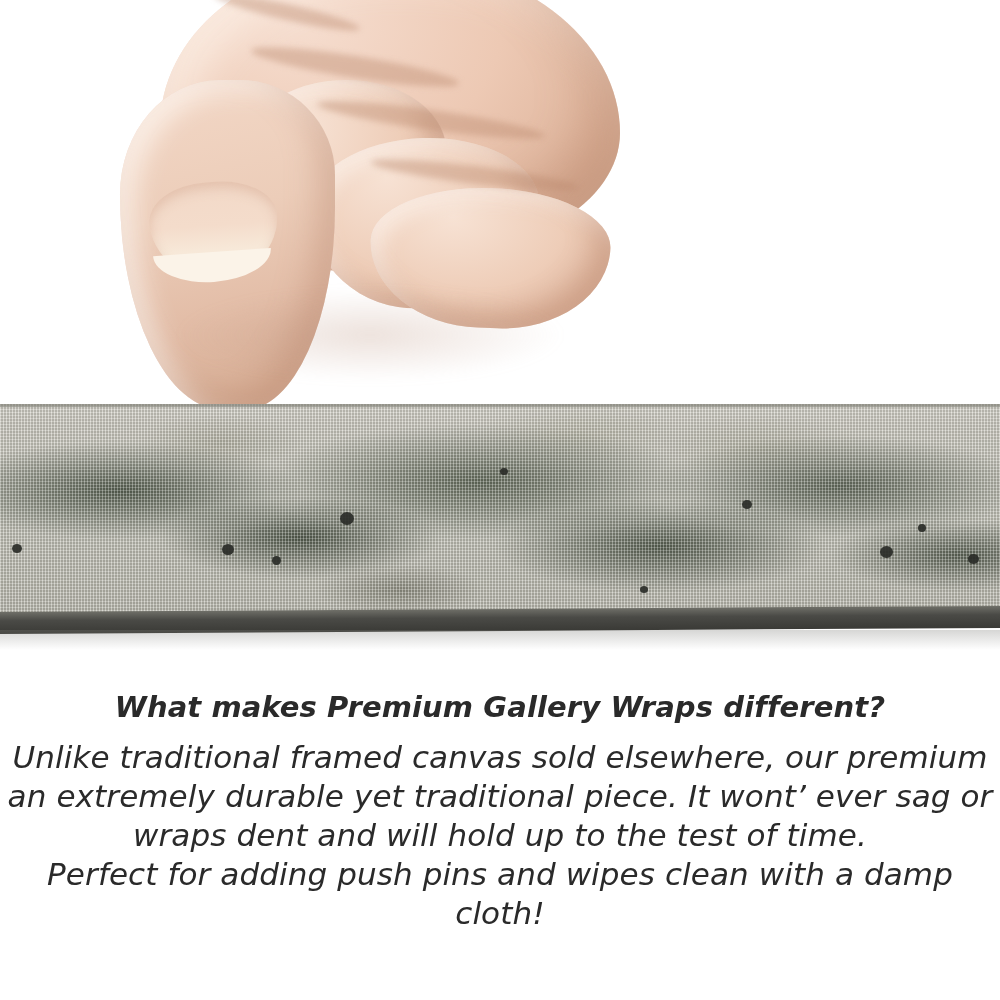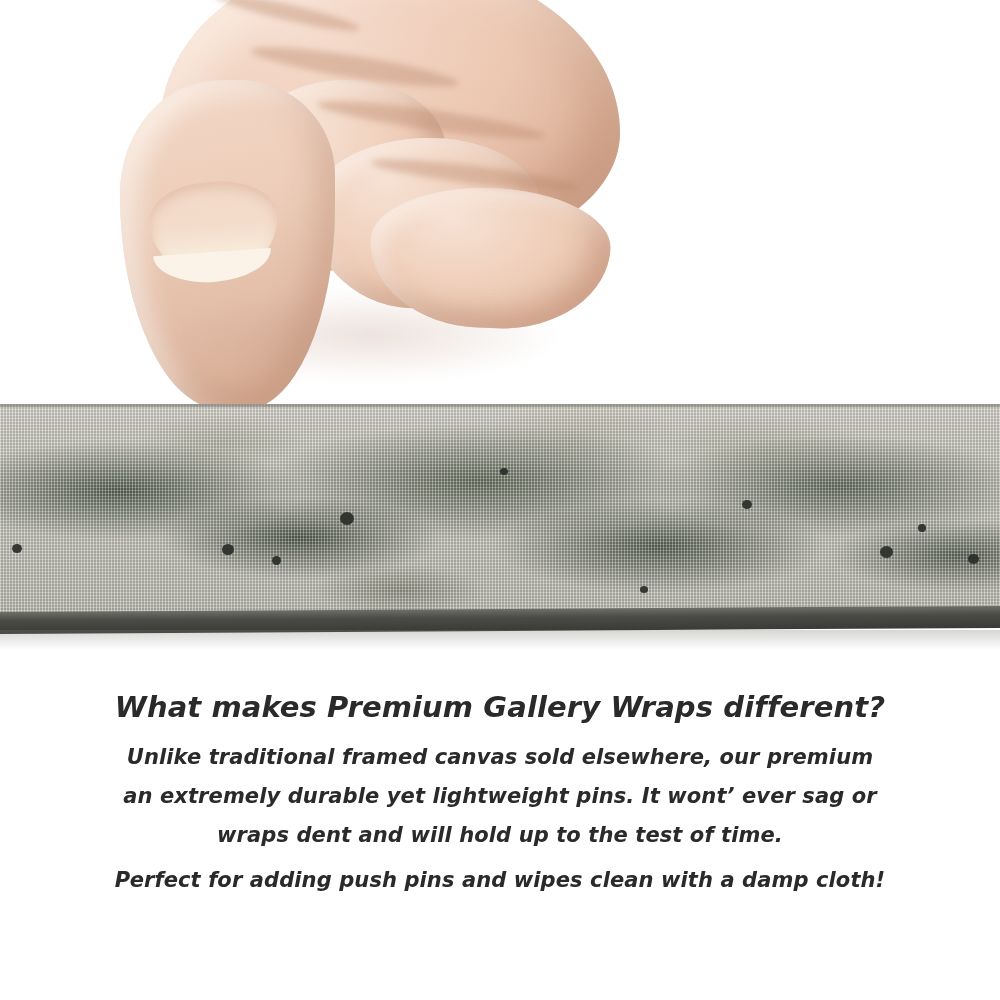--- a/index.html
+++ b/index.html
@@ -189,27 +189,26 @@
     font-family: "DejaVu Sans", sans-serif;
     font-style: italic;
   }
   .caption .headline {
     font-size: 29px;
     font-weight: 600;
     letter-spacing: 0.1px;
     margin-bottom: 14px;
   }
   .caption .body-line {
-    font-size: 21px;
-    font-weight: 700;
+    font-size: 31px;
+    font-weight: 400;
     line-height: 39px;
     letter-spacing: 0.1px;
   }
   .caption .last-line {
-    margin-top: 6px;
   }
 </style>
 </head>
 <body>
 
 <div class="page">
 
   <div class="photo">
 
     <div class="hand-wrap">
@@ -242,18 +241,18 @@
       <div class="speck" style="left:968px;top:150px;width:11px;height:10px;"></div>
       <div class="speck" style="left:640px;top:182px;width:8px;height:7px;"></div>
     </div>
     <div class="canvas-dark-edge"></div>
     <div class="canvas-shadow"></div>
   </div>
 
   <div class="caption">
     <div class="headline">What makes Premium Gallery Wraps different?</div>
     <div class="body-line">Unlike traditional framed canvas sold elsewhere, our premium</div>
-    <div class="body-line">an extremely durable yet lightweight pins. It wont’ ever sag or</div>
+    <div class="body-line">an extremely durable yet traditional piece. It wont’ ever sag or</div>
     <div class="body-line">wraps dent and will hold up to the test of time.</div>
     <div class="body-line last-line">Perfect for adding push pins and wipes clean with a damp cloth!</div>
   </div>
 
 </div>
 
 </body></html>

